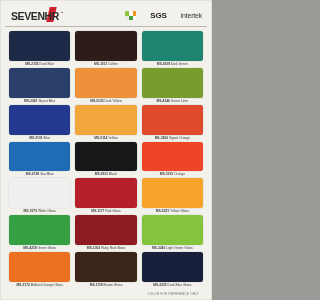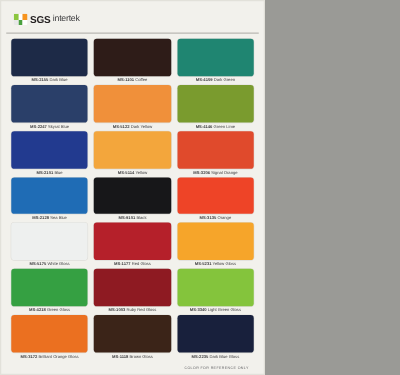--- a/index.html
+++ b/index.html
@@ -45,21 +45,21 @@
     background: #d0232b;
     transform: skewX(-13deg);
     z-index: 1;
   }
   .brand-tm {
     font-size: 3.5px;
     color: #2a2a2c;
     margin-left: 1px;
     margin-top: 1px;
   }
-  .cert { display: flex; align-items: center; gap: 2px; }
+  .cert { display: flex; align-items: center; gap: 14px; }
   .sgs-mark {
     width: 11px; height: 9px;
     display: grid;
     grid-template-columns: 1fr 1fr 1fr;
     grid-template-rows: 1fr 1fr;
     overflow: hidden;
     border-radius: 1px;
   }
   .sgs-mark i { display: block; }
   .sgs-text {
@@ -118,20 +118,25 @@
     color: #6a6a6c;
   }
 </style>
 </head>
 <body>
 
 <div id="card">
 
   <div id="header">
 
+    <div class="brand">
+      <span class="brand-name">SEVENHR</span>
+      <span class="brand-slash"></span>
+      <span class="brand-tm">™</span>
+    </div>
 
     <div class="cert">
       <span class="sgs-mark">
         <i style="background:#8cc63f"></i>
         <i style="background:#ffffff"></i>
         <i style="background:#f7941e"></i>
         <i style="background:#e8e8e8"></i>
         <i style="background:#4aa03f"></i>
         <i style="background:#ffffff"></i>
       </span>

